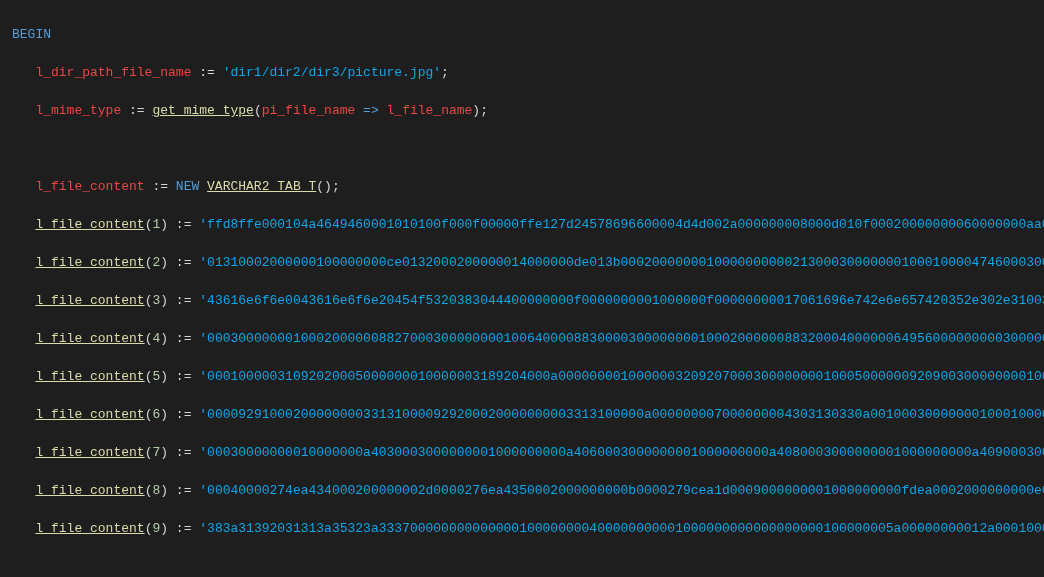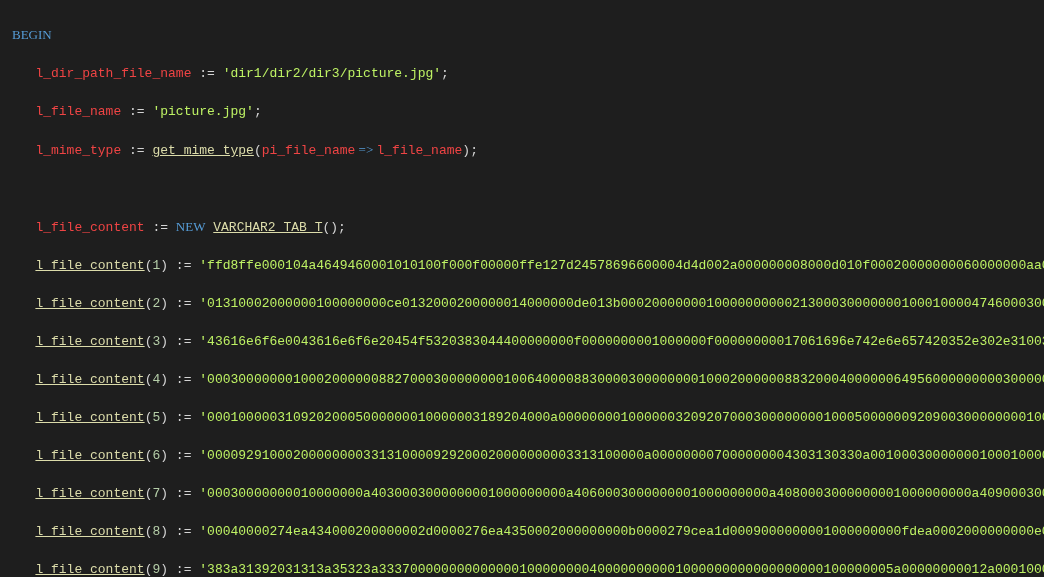--- a/index.html
+++ b/index.html
@@ -11,34 +11,33 @@
     font-size: 13px;
     line-height: 19px;
     color: #d4d4d4;
     overflow: hidden;
   }
   .editor {
     padding: 6px 0 0 12px;
     white-space: pre;
   }
   .line { display: block; }
-  .k-blue   { color: #569cd6; font-family: Liberation Serif, serif; } 
+  .k-blue   { color: #569cd6; } 
   .var      { color: #ef4444; } 
   .fn       { color: #dcdcaa; text-decoration: underline; } 
-  .str      { color: #bef264; } 
+  .str      { color: #0ea5e9; } 
   .num      { color: #b5cea8; } 
   .op       { color: #d4d4d4; }
 </style>
 </head>
 <body>
 
 <div class="editor">
 <span class="line"><span class="k-blue">BEGIN</span></span>
 <span class="line">   <span class="var">l_dir_path_file_name</span><span class="op"> := </span><span class="str">'dir1/dir2/dir3/picture.jpg'</span><span class="op">;</span></span>
-<span class="line">   <span class="var">l_file_name</span><span class="op"> := </span><span class="str">'picture.jpg'</span><span class="op">;</span></span>
 <span class="line">   <span class="var">l_mime_type</span><span class="op"> := </span><span class="fn">get_mime_type</span><span class="op">(</span><span class="var">pi_file_name</span><span class="k-blue"> =&gt; </span><span class="var">l_file_name</span><span class="op">)</span><span class="op">;</span></span>
 <span class="line"> </span>
 <span class="line">   <span class="var">l_file_content</span><span class="op"> := </span><span class="k-blue">NEW</span> <span class="fn">VARCHAR2_TAB_T</span><span class="op">();</span></span>
 <span class="line">   <span class="fn">l_file_content</span><span class="op">(</span><span class="num">1</span><span class="op">)</span><span class="op"> := </span><span class="str">'ffd8ffe000104a4649460001010100f000f00000ffe127d24578696600004d4d002a000000008000d010f00020000000060000000aa0110</span></span>
 <span class="line">   <span class="fn">l_file_content</span><span class="op">(</span><span class="num">2</span><span class="op">)</span><span class="op"> := </span><span class="str">'01310002000000100000000ce0132000200000014000000de013b0002000000010000000000213000300000001000100004746000300000</span></span>
 <span class="line">   <span class="fn">l_file_content</span><span class="op">(</span><span class="num">3</span><span class="op">)</span><span class="op"> := </span><span class="str">'43616e6f6e0043616e6f6e20454f5320383044400000000f0000000001000000f00000000017061696e742e6e657420352e302e31003230</span></span>
 <span class="line">   <span class="fn">l_file_content</span><span class="op">(</span><span class="num">4</span><span class="op">)</span><span class="op"> := </span><span class="str">'000300000001000200000088270003000000001006400008830000300000000100020000008832000400000064956000000000300000000</span></span>
 <span class="line">   <span class="fn">l_file_content</span><span class="op">(</span><span class="num">5</span><span class="op">)</span><span class="op"> := </span><span class="str">'00010000031092020005000000010000003189204000a0000000010000003209207000300000000100050000009209003000000001001000</span></span>
 <span class="line">   <span class="fn">l_file_content</span><span class="op">(</span><span class="num">6</span><span class="op">)</span><span class="op"> := </span><span class="str">'00009291000200000000331310000929200020000000003313100000a000000007000000004303130330a001000300000001000100000a20e000</span></span>
 <span class="line">   <span class="fn">l_file_content</span><span class="op">(</span><span class="num">7</span><span class="op">)</span><span class="op"> := </span><span class="str">'00030000000010000000a4030003000000001000000000a4060003000000001000000000a4080003000000001000000000a4090003000000001</span></span>

